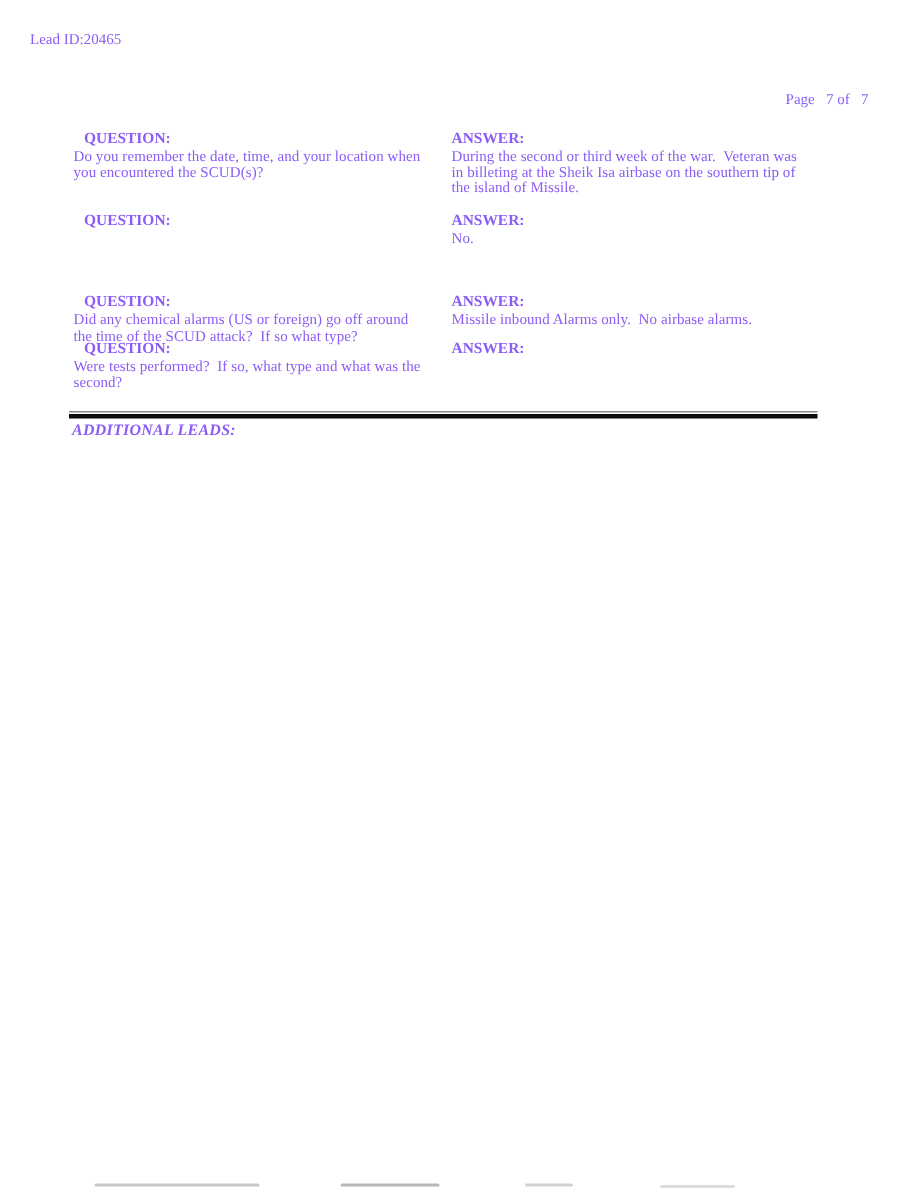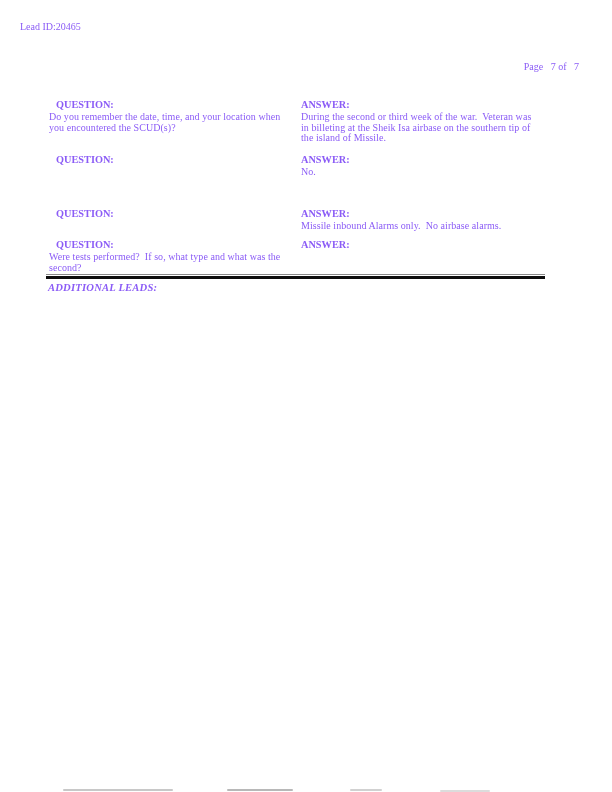--- a/index.html
+++ b/index.html
@@ -53,21 +53,21 @@
   .qa-text {
     font-size: 10px;
     line-height: 10.6px;
     white-space: pre-wrap;
     letter-spacing: 0.05px;
   }
   .b1 { top: 87px; }
   .b2 { top: 142px; }
   .b3 { top: 196px; }
   .b4 { top: 227px; }
-  .qa-block .q-col, .qa-block .a-col { top: 12px; }
+  .qa-block .q-col, .qa-block .a-col { top: 0; }
   .rule {
     position: absolute;
     left: 46px;
     top: 274px;
     width: 499px;
     height: 5px;
   }
   .rule .thin {
     height: 1px;
     background: #8a8a8a;
@@ -127,20 +127,22 @@
     </div>
     <div class="a-col">
       <span class="qa-label">ANSWER:</span>
       <div class="qa-text">No.</div>
     </div>
   </div>
 
   <div class="qa-block b3">
     <div class="q-col">
       <span class="qa-label">QUESTION:</span>
+      <div class="qa-text">Did any chemical alarms (US or foreign) go off around
+the time of the SCUD attack?  If so what type?</div>
     </div>
     <div class="a-col">
       <span class="qa-label">ANSWER:</span>
       <div class="qa-text">Missile inbound Alarms only.  No airbase alarms.</div>
     </div>
   </div>
 
   <div class="qa-block b4">
     <div class="q-col">
       <span class="qa-label">QUESTION:</span>

